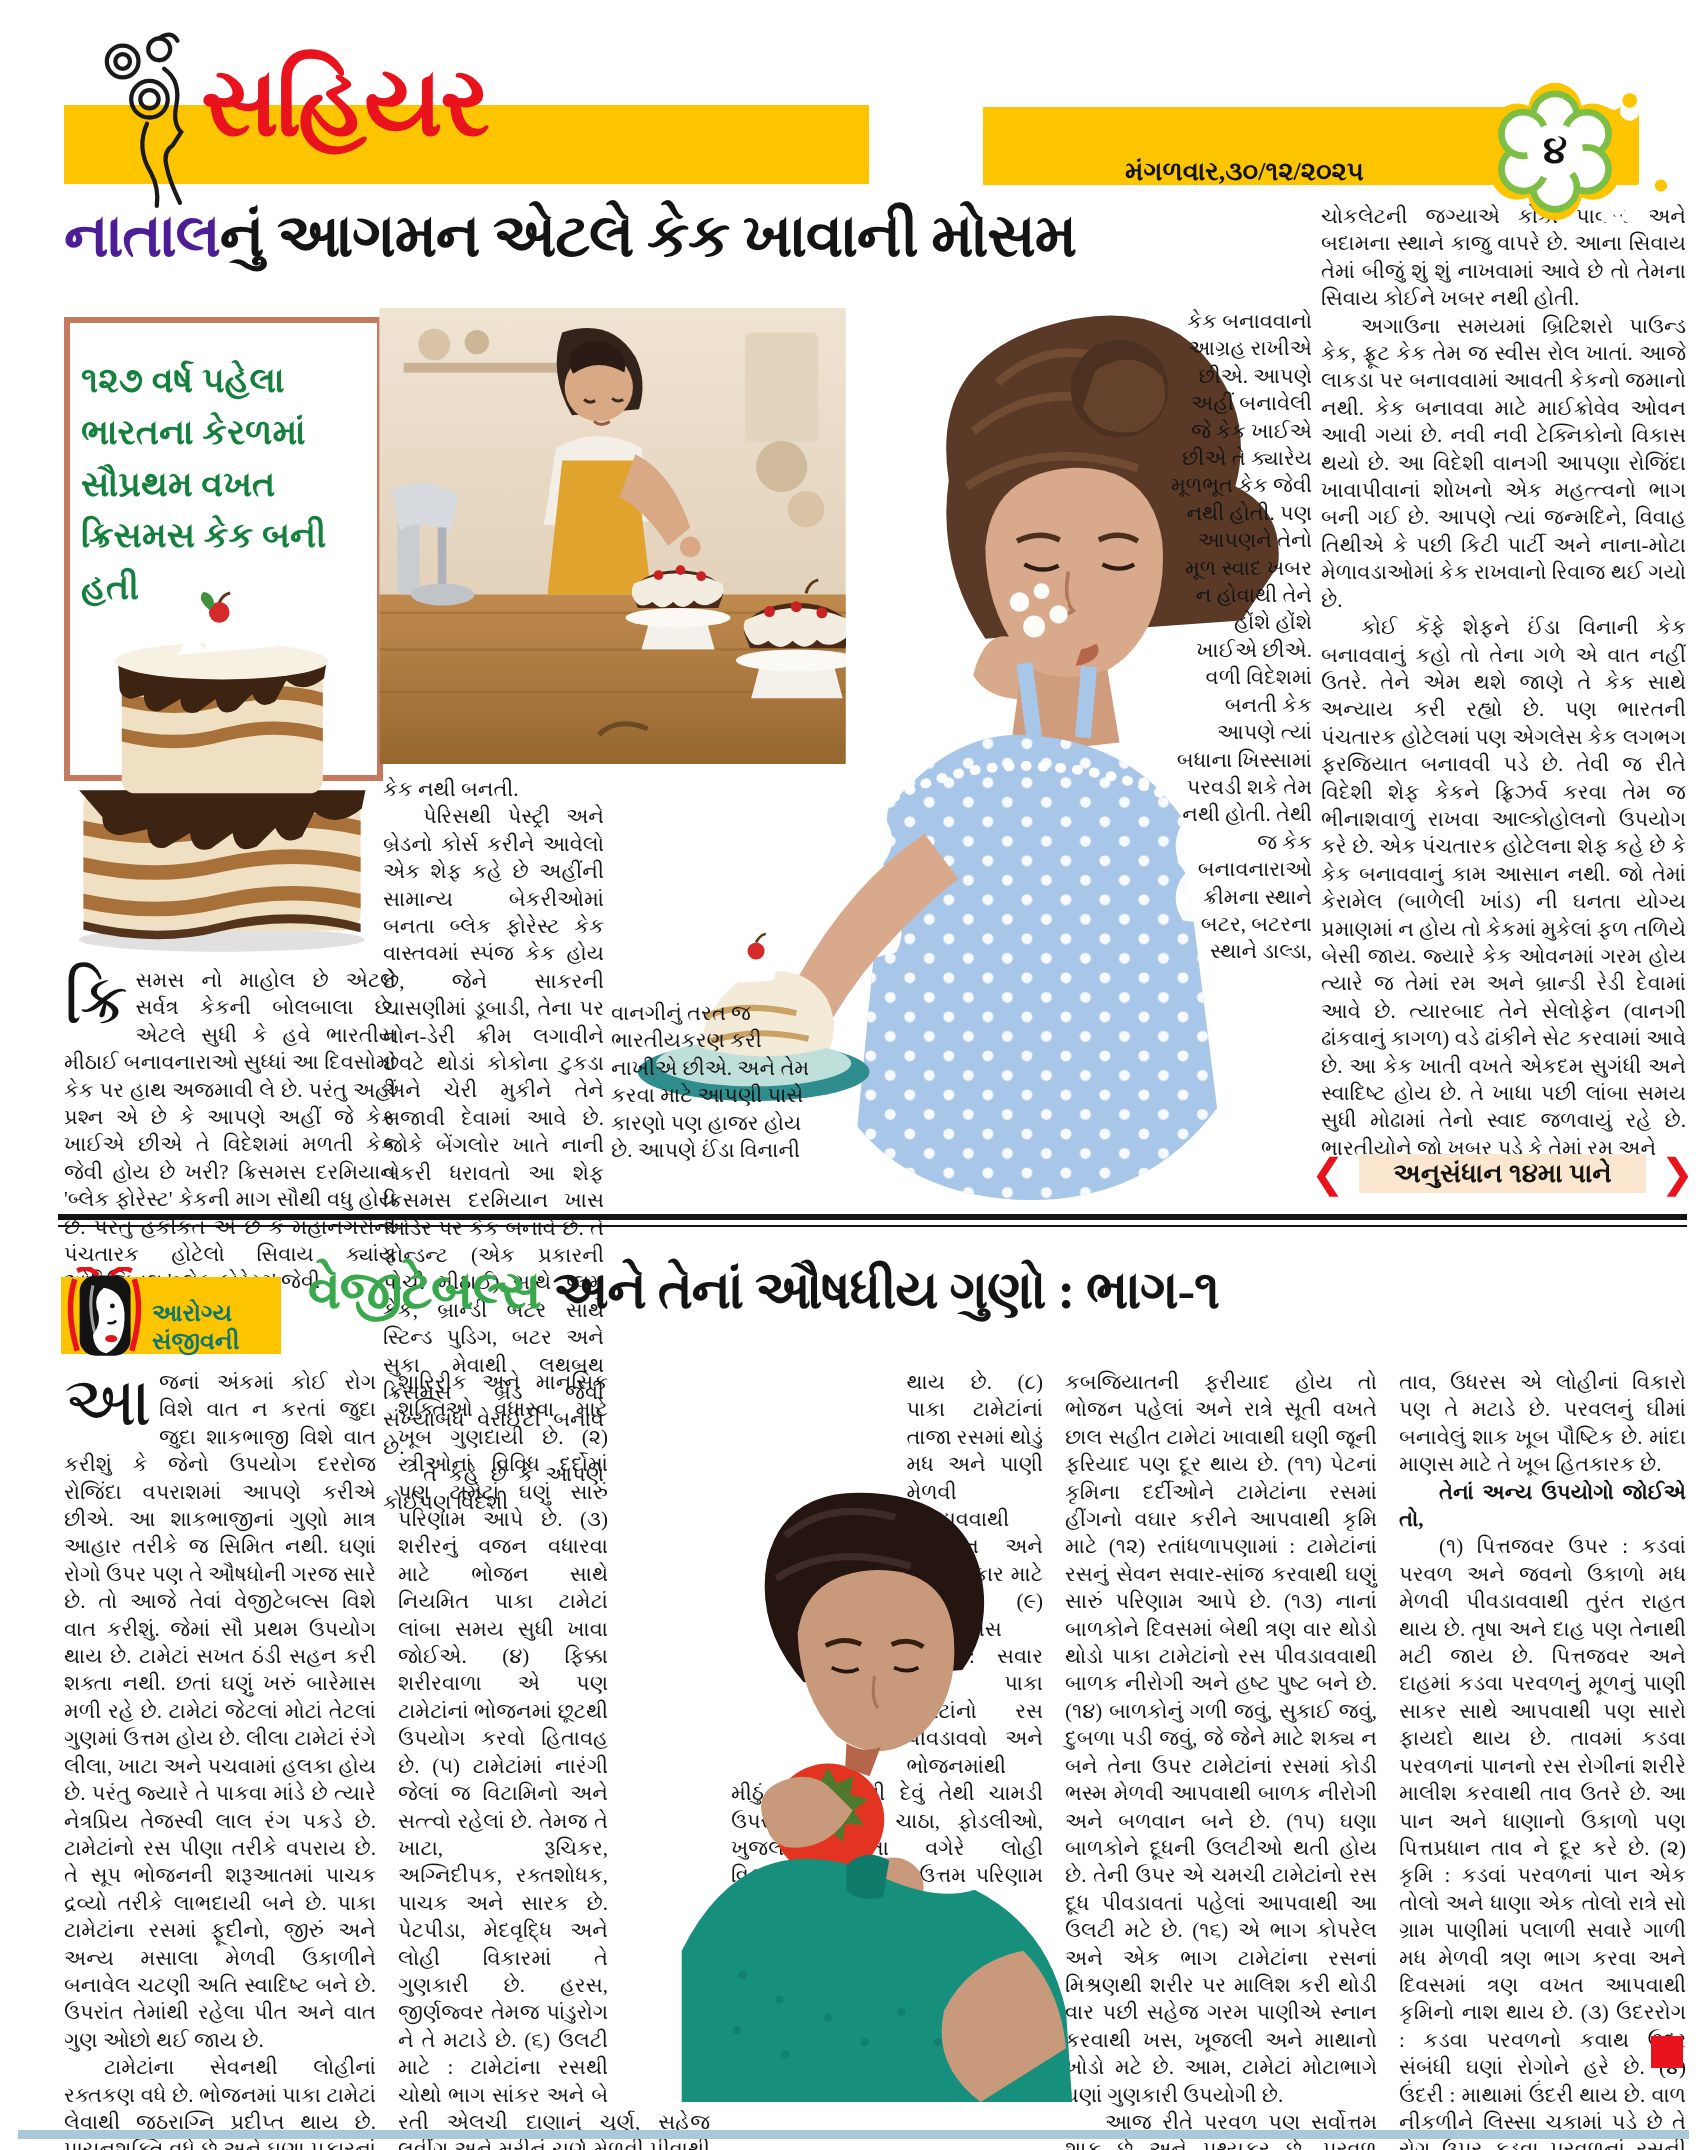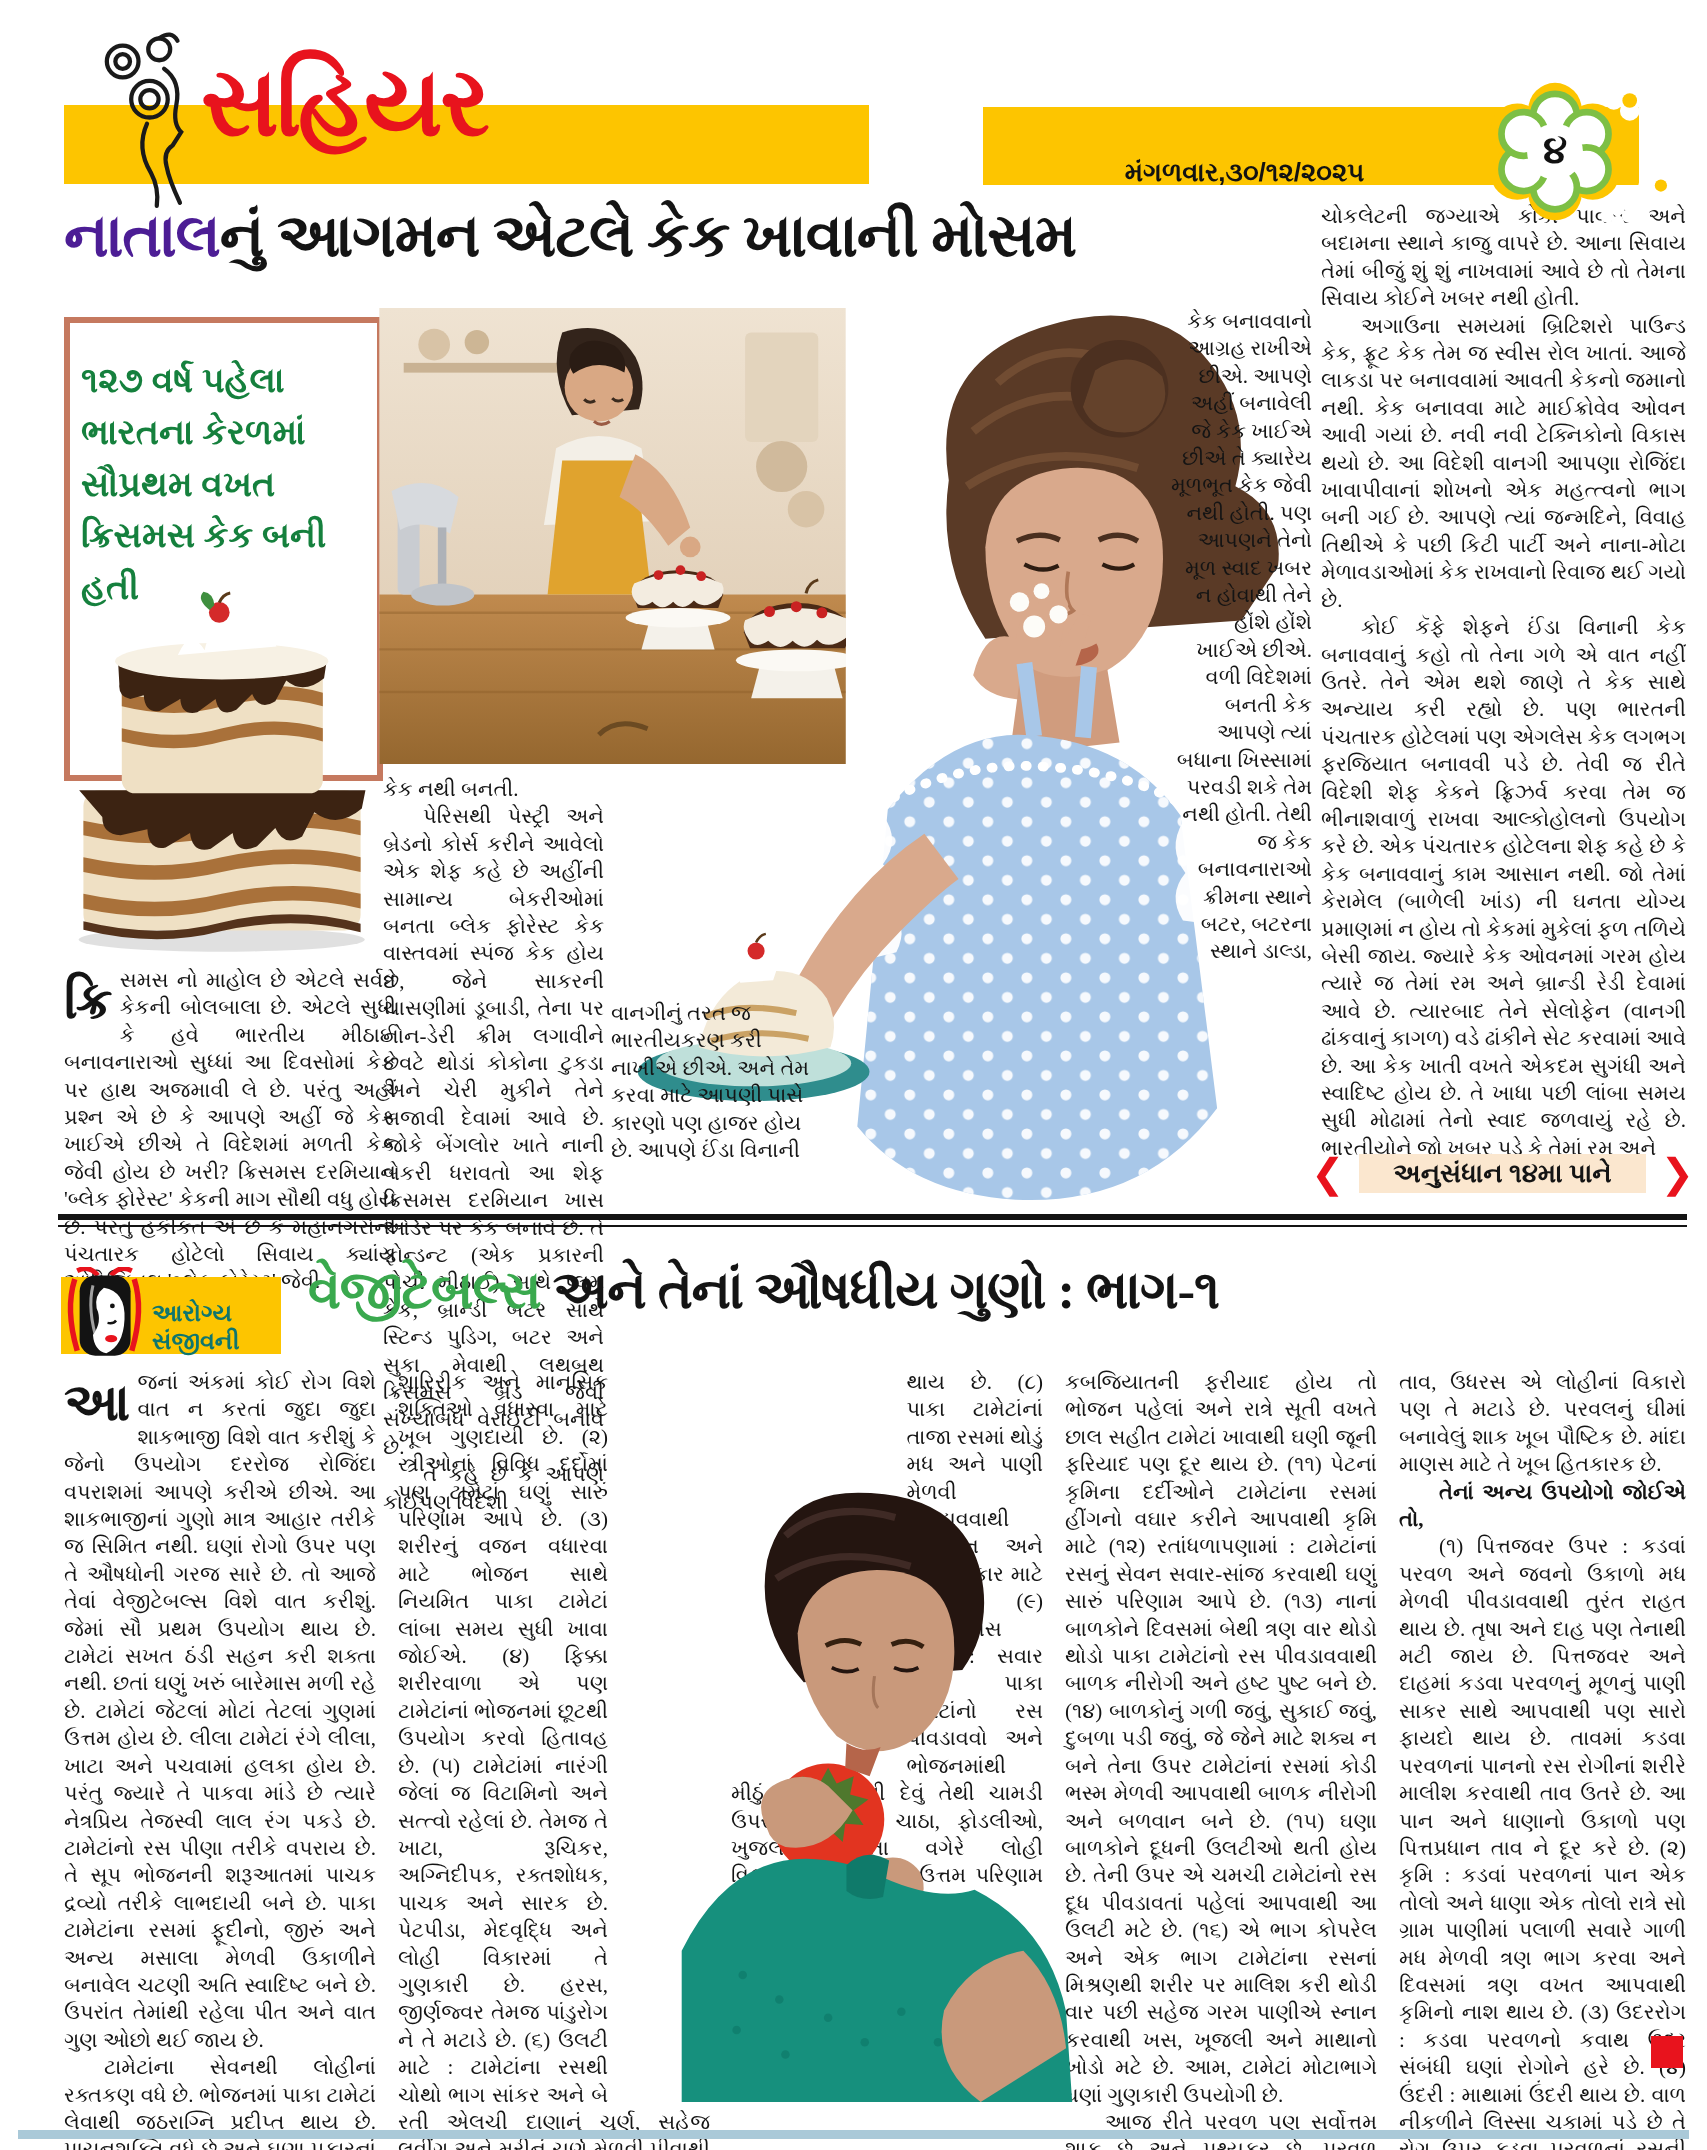--- a/index.html
+++ b/index.html
@@ -4,31 +4,31 @@
 <style>
   html,body{margin:0;padding:0;background:#ffffff;}
   .page{position:relative;width:1708px;height:2151px;background:#ffffff;overflow:hidden;
         font-family:"Liberation Serif",serif;color:#141414;}
   .abs{position:absolute;}
   .banner{background:#fdc500;}
   .logo-text{font-family:"Liberation Serif",serif;font-weight:bold;color:#e8131d;
              font-size:96px;line-height:1;letter-spacing:-2.4px;}
   .masthead{font-family:"Liberation Sans",sans-serif;font-weight:800;font-size:45px;
             letter-spacing:-0.6px;color:#121212;text-align:center;line-height:1;}
-  .date{font-family:Liberation Sans, sans-serif;font-weight:700;font-size:26px;
+  .date{font-family:Liberation Serif, serif;font-weight:700;font-size:26px;
         color:#121212;text-align:center;}
   .pagenum{font-family:"Liberation Serif",serif;font-weight:bold;font-size:39px;color:#111;}
   .headline{font-weight:bold;font-size:60px;line-height:1.05;letter-spacing:-1.2px;white-space:nowrap;}
   .headline .accent{color:#4c1d95;}
   .factbox{border:6.7px solid #c5795f;background:#fff;text-align:left;
            font-weight:bold;font-size:35px;line-height:1.48;color:#15803d;padding:32px 11px 0 11px;}
   .body-col{font-size:21px;line-height:27.4px;text-align:justify;}
   .body-col p{margin:0;}
   .body-col p.ind{text-indent:40px;}
-  .dropcap{float:left;font-weight:bold;font-size:52px;line-height:59px;padding:3.7px 7.3px 0 0;}
+  .dropcap{float:left;font-weight:normal;font-size:69px;line-height:59px;padding:3.7px 7.3px 0 0;}
   .ragged{font-size:21px;line-height:27.4px;text-align:right;}
   .strip{font-size:21px;line-height:27.4px;text-align:left;}
   .contbox{background:#fbe7cf;text-align:center;font-weight:bold;font-size:26px;line-height:39px;}
   .bracket{color:#e8131d;font-size:40px;font-weight:bold;line-height:39px;font-family:"DejaVu Sans",sans-serif;}
   .rule-thick{border-top:6.1px solid #141414;}
   .rule-thin{border-top:2.4px solid #141414;}
   .health-head{font-weight:bold;font-size:53px;line-height:1.05;white-space:nowrap;letter-spacing:-1.2px;}
   .health-head .green{color:#3aa94e;}
   .tagbox{background:#fdc500;}
   .taglabel{font-family:"Liberation Sans",sans-serif;font-weight:800;font-size:24px;color:#0f766e;}

